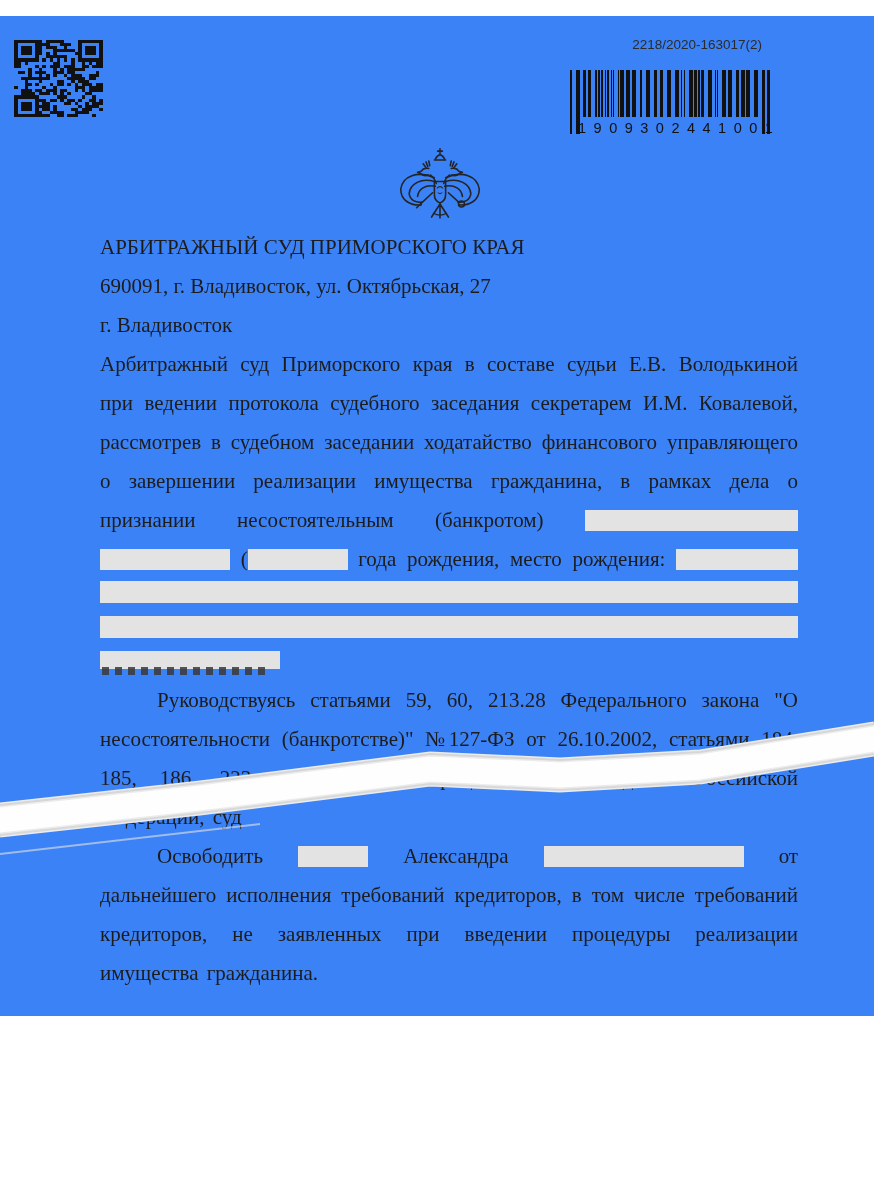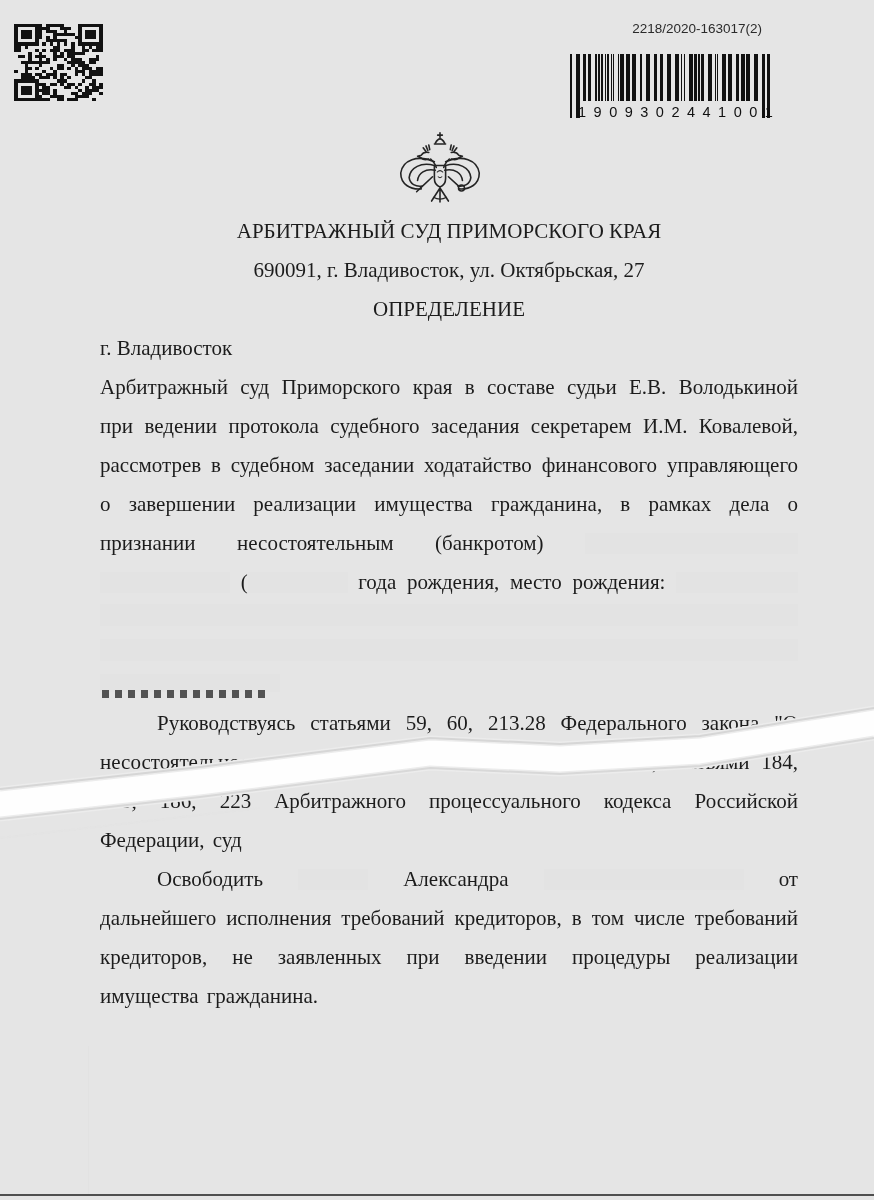--- a/index.html
+++ b/index.html
@@ -1,26 +1,26 @@
 <!DOCTYPE html>
 <html><head>
 <meta charset="utf-8">
 <style>
   html,body{margin:0;padding:0;}
-  .page{position:relative;width:874px;height:1200px;background:#e5e5e5;overflow:hidden;
-        font-family:"Liberation Serif",serif;color:#1c1c1c;}
+  .page{position:relative;width:874px;height:1000px;background:#3b82f6;overflow:hidden;
+        font-family:"Liberation Serif",serif;color:#1c1c1c;margin-top:16px;}
   
   .qr{position:absolute;left:14px;top:24px;}
   .docref{position:absolute;top:21px;right:112px;font-family:"Liberation Sans",sans-serif;
           font-size:13.5px;color:#2b2b2b;}
   .barcode{position:absolute;left:570px;top:54px;}
   .emblem{position:absolute;left:392px;top:130px;}
   
   .content{position:absolute;left:100px;top:212px;width:698px;font-size:21px;line-height:39px;}
-  .cline{text-align:center;}
+  .cline{}
   .meta{display:flex;}
   .case{white-space:pre;}
   .para{text-align:justify;word-spacing:3px;margin:0;}
   .p-intro{text-align-last:justify;}
   .indent{text-indent:57px;}
   .redact{display:inline-block;height:21px;background:#e3e3e3;vertical-align:-4px;}
   .w215{width:213px;} .w130{width:130px;} .w100{width:100px;} .w120{width:122px;}
   .w50{width:50px;}  .w225{width:225px;} .w70{width:70px;}  .w200{width:200px;}
   .bar-full{height:22px;background:#e3e3e3;margin-top:13px;}
   .bar-first{margin-top:2px;}
@@ -441,21 +441,20 @@
       <path d="M43,72 q7,4 14,0" stroke-width="1.2"></path>
       <path d="M42,50 L27,64 M25,66 l4,-4"></path>
       <circle cx="73" cy="62" r="3.2"></circle>
         <path d="M59,50 L70,60"></path>
     </g>
   </svg>
 
   <div class="content">
     <div class="cline">АРБИТРАЖНЫЙ СУД ПРИМОРСКОГО КРАЯ</div>
     <div class="cline">690091, г. Владивосток, ул. Октябрьская, 27</div>
-    <div class="cline">ОПРЕДЕЛЕНИЕ</div>
 
     <div class="meta">
       <span>г. Владивосток</span>
     </div>
 
     <p class="para p-intro">
       <span>Арбитражный суд Приморского края в составе судьи Е.В. Володькиной при ведении протокола судебного заседания секретарем И.М. Ковалевой, рассмотрев в судебном заседании ходатайство финансового управляющего о завершении реализации имущества гражданина, в рамках дела о признании несостоятельным (банкротом)</span>
       <span class="redact w215"></span>
       <span class="redact w130"></span>
       <span>(</span><span class="redact w100"></span>

